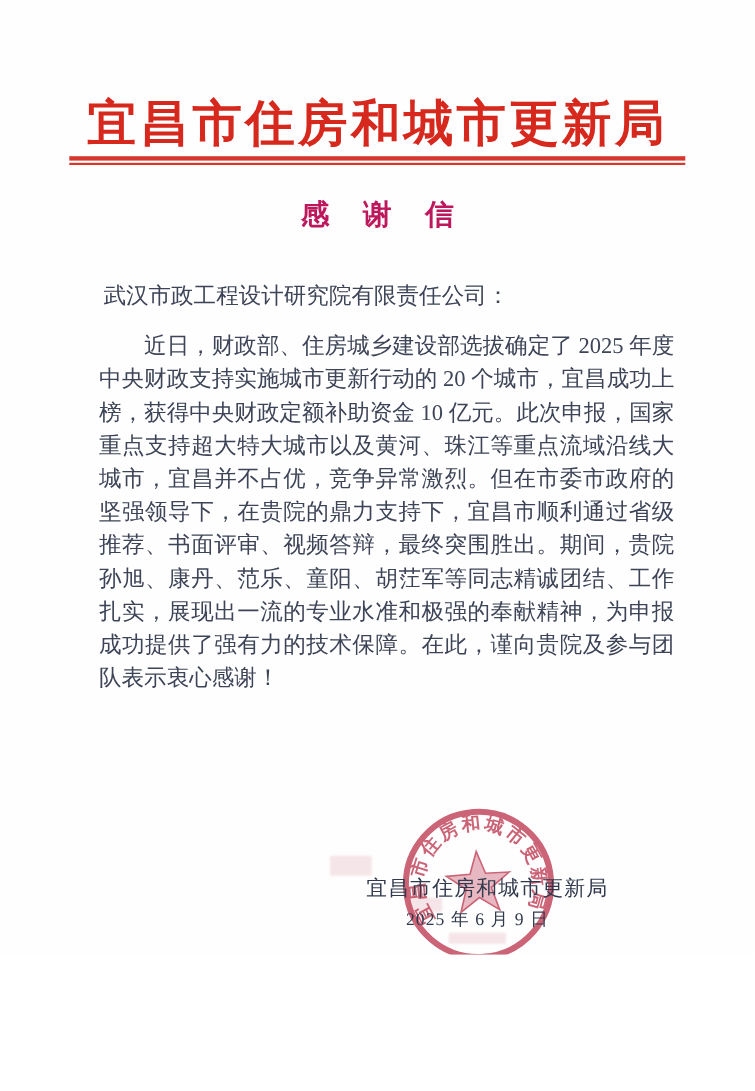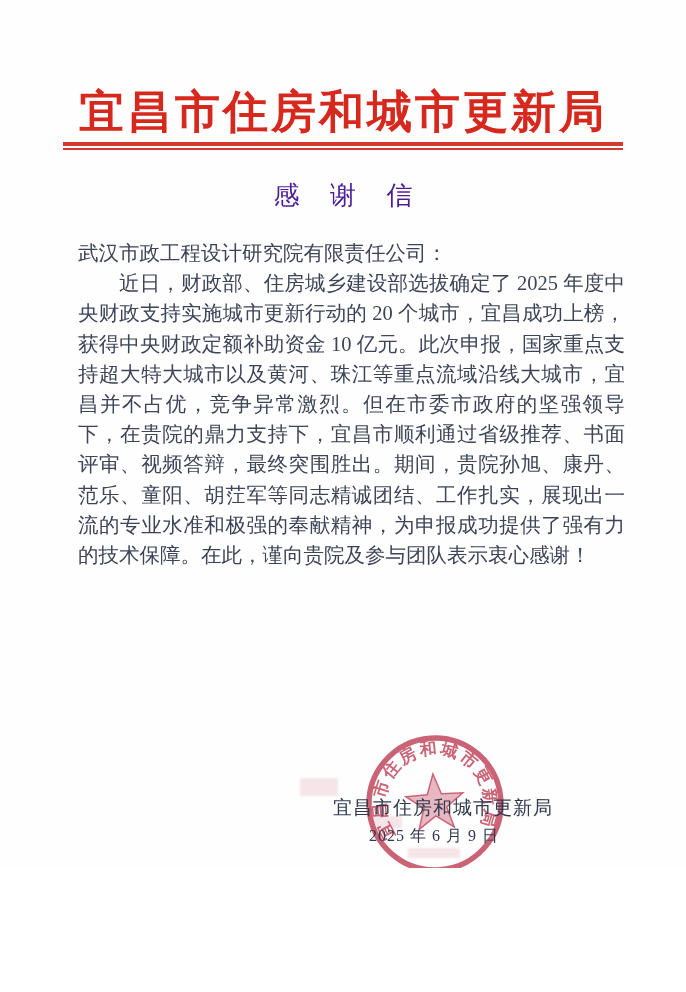--- a/index.html
+++ b/index.html
@@ -18,33 +18,33 @@
     color:#d6281c;
     font-family:"Liberation Serif","DejaVu Serif",serif;
   }
   .rule-top{position:absolute;top:142px;left:63px;right:63px;}
   .rule-top .thick{height:4px;background:#d6382d;}
   .rule-top .thin{height:2px;background:#d6382d;margin-top:2px;}
   
   .title{
     position:absolute;top:178px;left:0;right:0;
     text-align:center;
-    font-size:26px;font-weight:400;
+    font-size:26px;font-weight:700;
     letter-spacing:12px;text-indent:12px;
-    color:#4c1d95;
+    color:#be185d;
   }
   
   .body{
     position:absolute;top:238px;left:78px;width:547px;
     font-size:20.5px;line-height:30.2px;
     color:#3d4457;
     text-align:justify;
   }
-  .salutation{margin:0;}
-  .para{margin:0;text-indent:2em;}
+  .salutation{margin:16px;}
+  .para{margin:12px;text-indent:2em;}
   
   .sig-org{
     position:absolute;top:795px;left:333px;
     font-size:19px;letter-spacing:1px;
     color:#313a4d;z-index:3;
   }
   .sig-date{
     position:absolute;top:826px;left:369px;
     font-size:16px;letter-spacing:1px;
     color:#313a4d;z-index:3;

